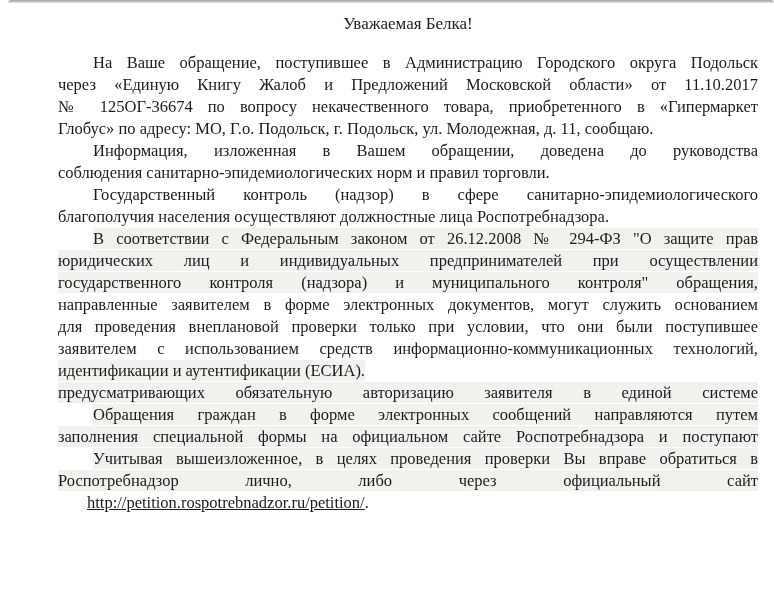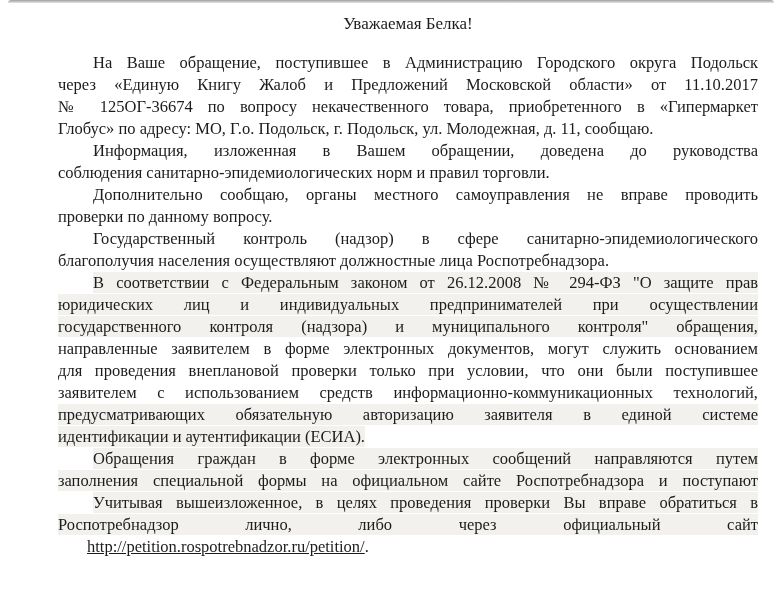--- a/index.html
+++ b/index.html
@@ -69,36 +69,32 @@
           <div class="line first j"><span class="txt">На Ваше обращение, поступившее в Администрацию Городского округа Подольск</span></div>
           <div class="line j"><span class="txt">через «Единую Книгу Жалоб и Предложений Московской области» от 11.10.2017</span></div>
           <div class="line j"><span class="txt">№ 125ОГ-36674 по вопросу некачественного товара, приобретенного в «Гипермаркет</span></div>
           <div class="line"><span class="txt">Глобус» по адресу: МО, Г.о. Подольск, г. Подольск, ул. Молодежная, д. 11, сообщаю.</span></div>
         </div>
         <div class="paragraph">
           <div class="line first j"><span class="txt">Информация, изложенная в Вашем обращении, доведена до руководства</span></div>
           <div class="line"><span class="txt">соблюдения санитарно-эпидемиологических норм и правил торговли.</span></div>
         </div>
         <div class="paragraph">
-          <div class="line first j"><span class="txt">Дополнительно сообщаю, органы местного самоуправления не вправе проводить</span></div>
-          <div class="line"><span class="txt">проверки по данному вопросу.</span></div>
-        </div>
-        <div class="paragraph">
           <div class="line first j"><span class="txt">Государственный контроль (надзор) в сфере санитарно-эпидемиологического</span></div>
           <div class="line"><span class="txt">благополучия населения осуществляют должностные лица Роспотребнадзора.</span></div>
         </div>
         <div class="paragraph">
           <div class="line first j s"><span class="txt">В соответствии с Федеральным законом от 26.12.2008 № 294-ФЗ "О защите прав</span></div>
           <div class="line j s"><span class="txt">юридических лиц и индивидуальных предпринимателей при осуществлении</span></div>
           <div class="line j s"><span class="txt">государственного контроля (надзора) и муниципального контроля" обращения,</span></div>
           <div class="line j"><span class="txt">направленные заявителем в форме электронных документов, могут служить основанием</span></div>
           <div class="line j"><span class="txt">для проведения внеплановой проверки только при условии, что они были поступившее</span></div>
           <div class="line j"><span class="txt">заявителем с использованием средств информационно-коммуникационных технологий,</span></div>
+          <div class="line s"><span class="txt">идентификации и аутентификации (ЕСИА).</span></div>
           <div class="line j s"><span class="txt">предусматривающих обязательную авторизацию заявителя в единой системе</span></div>
-          <div class="line s"><span class="txt">идентификации и аутентификации (ЕСИА).</span></div>
         </div>
         <div class="paragraph">
           <div class="line first j s"><span class="txt">Обращения граждан в форме электронных сообщений направляются путем</span></div>
           <div class="line j s"><span class="txt">заполнения специальной формы на официальном сайте Роспотребнадзора и поступают</span></div>
         </div>
         <div class="paragraph">
           <div class="line first j s"><span class="txt">Учитывая вышеизложенное, в целях проведения проверки Вы вправе обратиться в</span></div>
           <div class="line j s"><span class="txt">Роспотребнадзор лично, либо через официальный сайт</span></div>
           <div class="line"><span class="txt"><a class="doc-link" href="#">http://petition.rospotrebnadzor.ru/petition/</a>.</span></div>
         </div>

